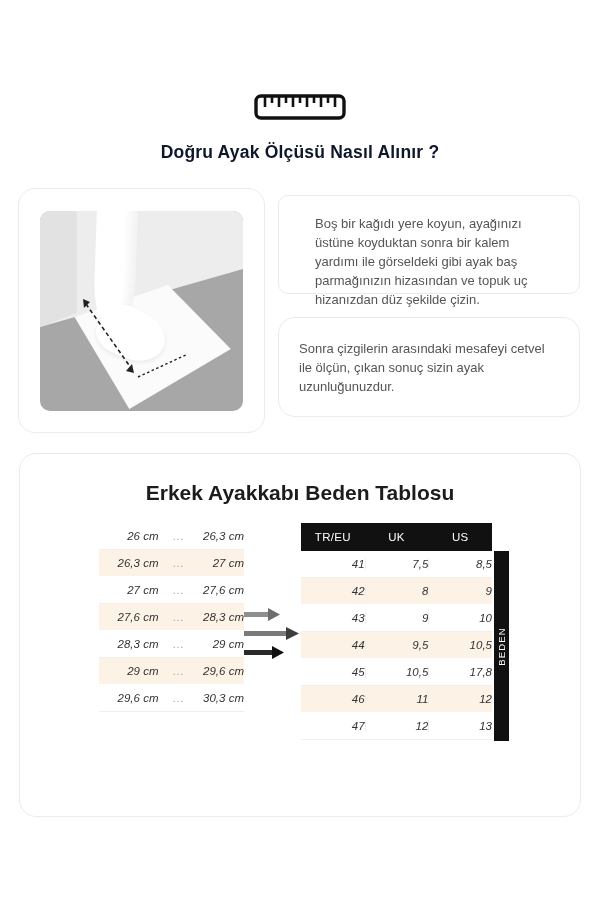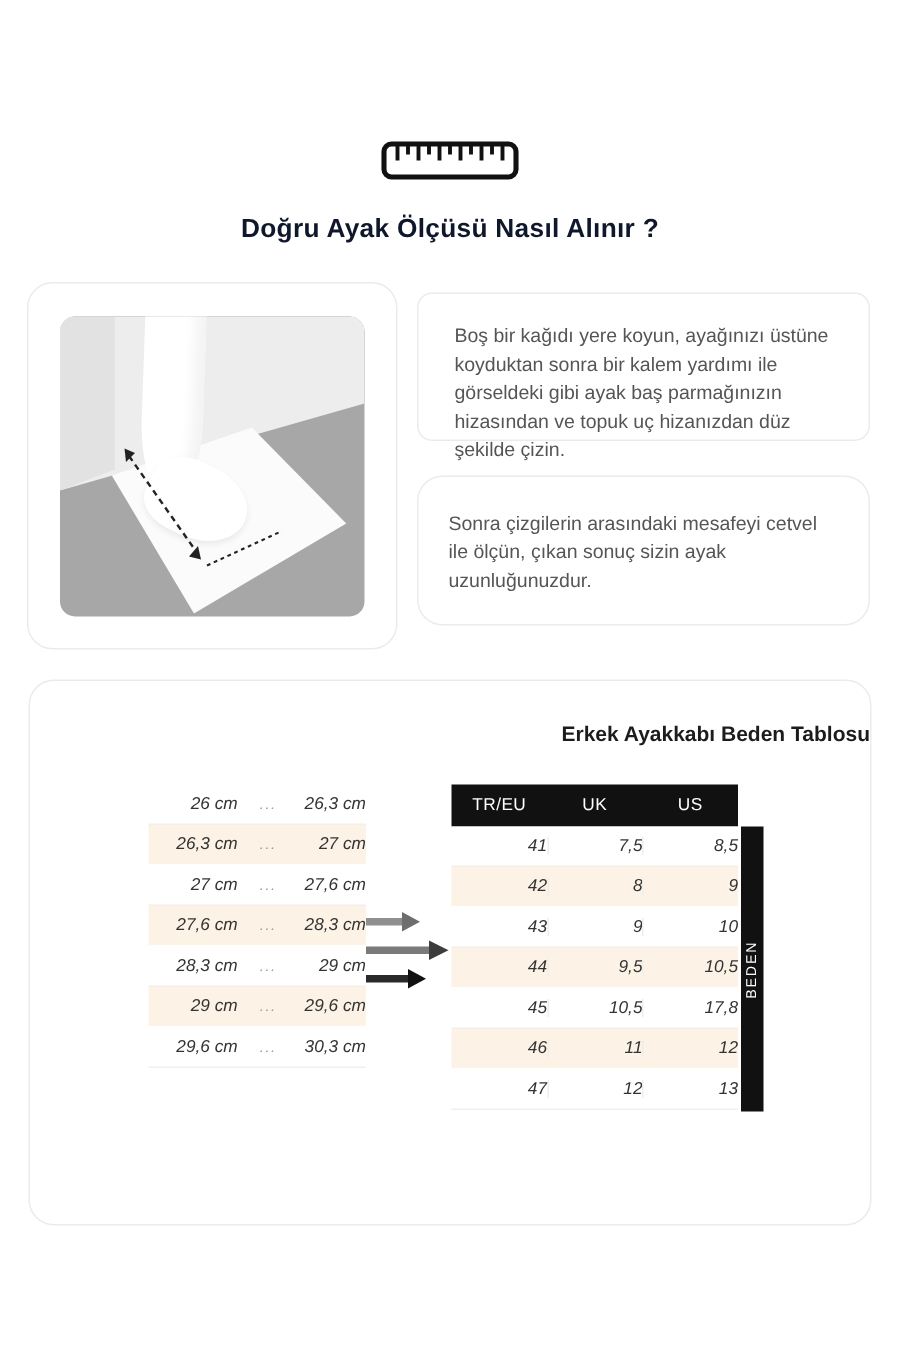--- a/index.html
+++ b/index.html
@@ -8,40 +8,40 @@
   .page { position:relative; width:600px; height:900px; background:#fff; overflow:hidden; }
 
   
   .ruler-wrap { position:absolute; top:93px; left:0; width:600px; text-align:center; }
   .page-title { position:absolute; top:142px; left:0; width:600px; text-align:center;
                 font-size:17.5px; font-weight:bold; color:#0f172a; letter-spacing:.2px; }
 
   
   .card { position:absolute; border:1px solid #ebebeb; border-radius:17px; background:#fff; }
   .foot-card { left:18px; top:188px; width:247px; height:245px; }
-  .note-card-1 { left:278px; top:195px; width:302px; height:99px; padding:18px 24px;border-radius:10px; }
+  .note-card-1 { left:278px; top:195px; width:302px; height:99px; padding:18px 36px;border-radius:10px; }
   .note-card-2 { left:278px; top:317px; width:302px; height:100px; padding:22px 20px; display:flex; align-items:center; }
   .note-text { font-size:13px; line-height:19px; color:#555; }
 
   
   .photo { position:absolute; left:21px; top:22px; width:203px; height:200px;
            border-radius:10px; overflow:hidden; background:#a7a7a7; }
   .wall  { position:absolute; inset:0; background:#ededed; clip-path:polygon(0 0,100% 0,100% 29%,0 58%); }
   .wall-left { position:absolute; inset:0; background:#e2e2e2; clip-path:polygon(0 0,18% 0,18% 51%,0 58%); }
   .paper { position:absolute; inset:0; background:#fbfbfb; clip-path:polygon(17% 53%,63% 37%,94% 69%,44% 99%); }
   .leg   { position:absolute; left:27%; top:-4%; width:20%; height:62%; background:#ffffff;
            border-radius:0 0 38% 38%; box-shadow:inset -7px 0 9px rgba(0,0,0,.05); transform:rotate(2deg); }
   .foot-shape { position:absolute; left:28%; top:49%; width:34%; height:25%; background:#ffffff;
            border-radius:45% 55% 60% 40%; transform:rotate(26deg); box-shadow:1px 2px 4px rgba(0,0,0,.07); }
   .measure-svg { position:absolute; inset:0; }
 
   
   .size-card { left:19px; top:453px; width:562px; height:364px; }
-  .size-title { position:absolute; top:27px; left:0; width:100%; text-align:right;
-                font-size:14px; font-weight:bold; color:#1c1c1c; }
+  .size-title { position:absolute; top:27px; left:0; width:100%; text-align:center;
+                font-size:21px; font-weight:bold; color:#1c1c1c; }
 
   .table { position:absolute; top:69px; font-size:11.5px; color:#333; }
   .cm-table { left:79px; width:145px; }
   .size-table { left:281px; width:191px; }
   .thead { height:28px; background:var(--accent,#111); color:#fff; display:grid; align-items:center;
            text-align:center; font-size:11.5px; letter-spacing:.3px; }
   .thead.one { grid-template-columns:1fr; }
   .thead.three { grid-template-columns:1fr 1fr 1fr; }
   .trow { height:27px; display:grid; align-items:center; text-align:right; background:#fff;
           border-bottom:1px solid #f3eee7;font-style:italic; }

